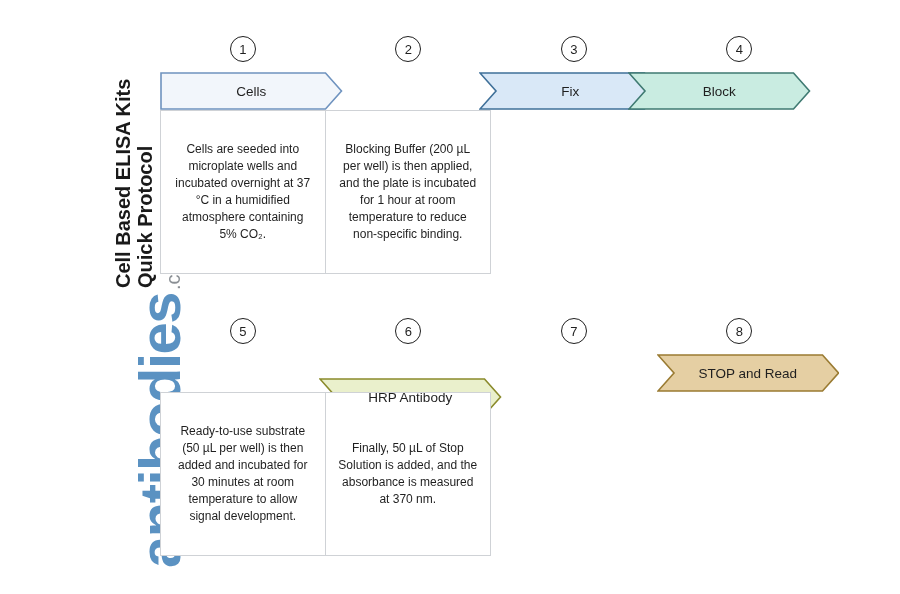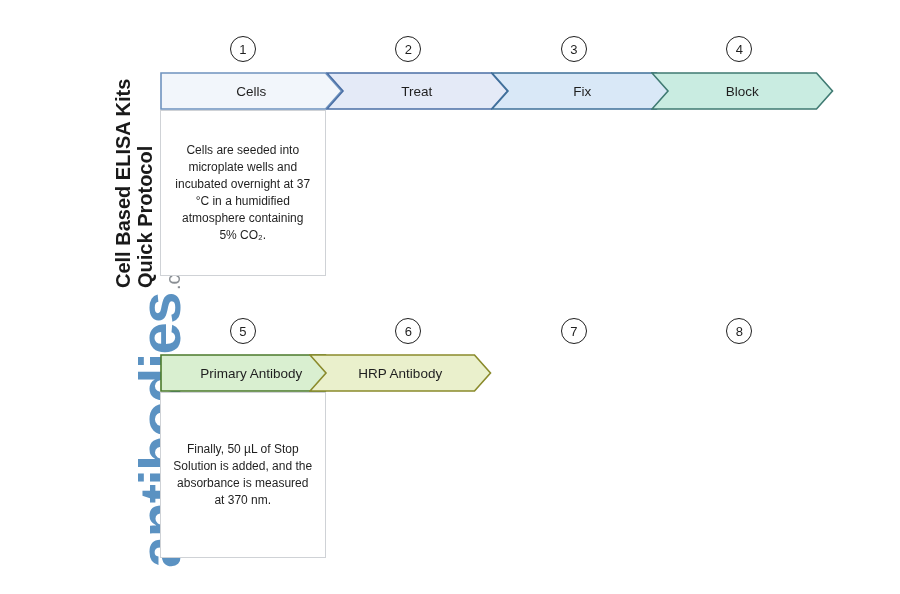--- a/index.html
+++ b/index.html
@@ -58,21 +58,21 @@
     position: absolute; top: 0; height: 38px;
     display: flex; align-items: center; justify-content: center;
   }
   .chev svg { position: absolute; inset: 0; width: 100%; height: 100%; }
   .chev .lbl {
     position: relative; z-index: 2;
     font-size: 13.5px; color: #1f1f1f; text-align: center;
     padding: 0 14px;
   }
 
-  .bodies { position: relative; display: flex; height: 204px; flex-direction: column; }
+  .bodies { position: relative; display: flex; height: 204px; }
   .body-cell {
     flex: 0 0 165.5px; width: 165.5px; height: 164px;
     border: 1px solid #cfd2d6;
     border-left: none;
     background: #ffffff;
     display: flex; align-items: center; justify-content: center;
     padding: 8px 11px;
   }
   .body-cell:first-child { border-left: 1px solid #cfd2d6; }
   .body-cell p {
@@ -101,67 +101,67 @@
         <div class="num-circle" style="left: 400.75px;">3</div>
         <div class="num-circle" style="left: 566.25px;">4</div>
       </div>
     <div class="chev-band">
         <div class="chev" style="left: 0px; width: 182.5px;">
           <svg viewBox="0 0 182.5 38" preserveAspectRatio="none">
             <polygon points="1,1 165.5,1 181.5,19 165.5,37 1,37" fill="#f2f6fb" stroke="#6f93bf" stroke-width="1.6" stroke-linejoin="miter"></polygon>
           </svg>
           <span class="lbl">Cells</span>
         </div>
-        <div class="chev" style="left: 165.5px; width: 182.5px;">
-          <svg viewBox="0 0 182.5 38" preserveAspectRatio="none">
-            <polygon points="1,1 165.5,1 181.5,19 165.5,37 1,37 17,19" fill="#e4eaf7" stroke="#4a6fa5" stroke-width="1.6" stroke-linejoin="miter"></polygon>
-          </svg>
-          <span class="lbl">Treat</span>
-        </div>
-        <div class="chev" style="left: 331px; width: 182.5px;">
+        <div class="chev" style="left: 319px; width: 182.5px;">
           <svg viewBox="0 0 182.5 38" preserveAspectRatio="none">
             <polygon points="1,1 165.5,1 181.5,19 165.5,37 1,37 17,19" fill="#d9e8f7" stroke="#3f7099" stroke-width="1.6" stroke-linejoin="miter"></polygon>
           </svg>
           <span class="lbl">Fix</span>
         </div>
-        <div class="chev" style="left: 491px; width: 182.5px;">
+        <div class="chev" style="left: 468px; width: 182.5px;">
           <svg viewBox="0 0 182.5 38" preserveAspectRatio="none">
             <polygon points="1,1 165.5,1 181.5,19 165.5,37 1,37 17,19" fill="#c9ece1" stroke="#3f7a72" stroke-width="1.6" stroke-linejoin="miter"></polygon>
           </svg>
           <span class="lbl">Block</span>
         </div>
       </div>
     <div class="bodies">
         <div class="body-cell">
           <p>Cells are seeded into microplate wells and incubated overnight at 37 °C in a humidified atmosphere containing 5% CO₂.</p>
+        </div>
+        <div class="body-cell">
+          <p>Blocking Buffer (200 µL per well) is then applied, and the plate is incubated for 1 hour at room temperature to reduce non-specific binding.</p>
         </div>
       </div>
   </div>
 
   <div class="row" id="row2">
     <div class="numbers">
         <div class="num-circle" style="left: 69.75px;">5</div>
         <div class="num-circle" style="left: 235.25px;">6</div>
         <div class="num-circle" style="left: 400.75px;">7</div>
         <div class="num-circle" style="left: 566.25px;">8</div>
       </div>
     <div class="chev-band">
-        <div class="chev" style="left: 0px; width: 182.5px;">
-          <svg viewBox="0 0 182.5 38" preserveAspectRatio="none">
-            <polygon points="1,1 165.5,1 181.5,19 165.5,37 1,37" fill="#d9efd0" stroke="#4b7a2b" stroke-width="1.6" stroke-linejoin="miter"></polygon>
-          </svg>
-          <span class="lbl">Primary Antibody</span>
-        </div>
-        <div class="chev" style="left: 149px; width: 182.5px;">
+        <div class="chev" style="left: 159px; width: 182.5px; margin-top: 24px;">
           <svg viewBox="0 0 182.5 38" preserveAspectRatio="none">
             <polygon points="1,1 165.5,1 181.5,19 165.5,37 1,37 17,19" fill="#eaf0cc" stroke="#8a8a2b" stroke-width="1.6" stroke-linejoin="miter"></polygon>
           </svg>
           <span class="lbl">HRP Antibody</span>
         </div>
+        <div class="chev" style="left: 496.5px; width: 182.5px;">
+          <svg viewBox="0 0 182.5 38" preserveAspectRatio="none">
+            <polygon points="1,1 165.5,1 181.5,19 165.5,37 1,37 17,19" fill="#e5cfa3" stroke="#9a7b32" stroke-width="1.6" stroke-linejoin="miter"></polygon>
+          </svg>
+          <span class="lbl">STOP and Read</span>
+        </div>
       </div>
     <div class="bodies">
+        <div class="body-cell">
+          <p>Ready-to-use substrate (50 µL per well) is then added and incubated for 30 minutes at room temperature to allow signal development.</p>
+        </div>
         <div class="body-cell">
           <p>Finally, 50 µL of Stop Solution is added, and the absorbance is measured at 370 nm.</p>
         </div>
       </div>
   </div>
 
 </div>
 
 </body></html>

